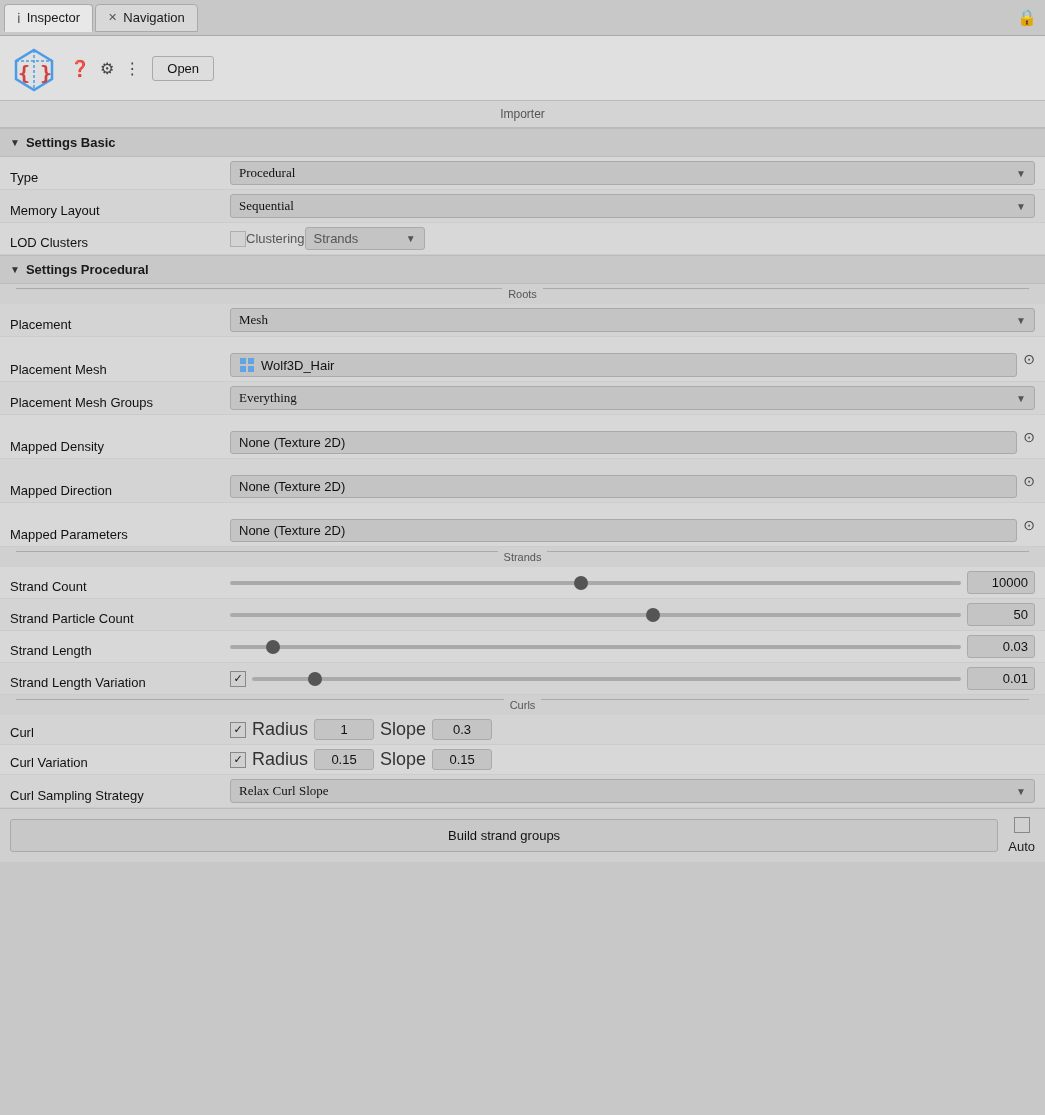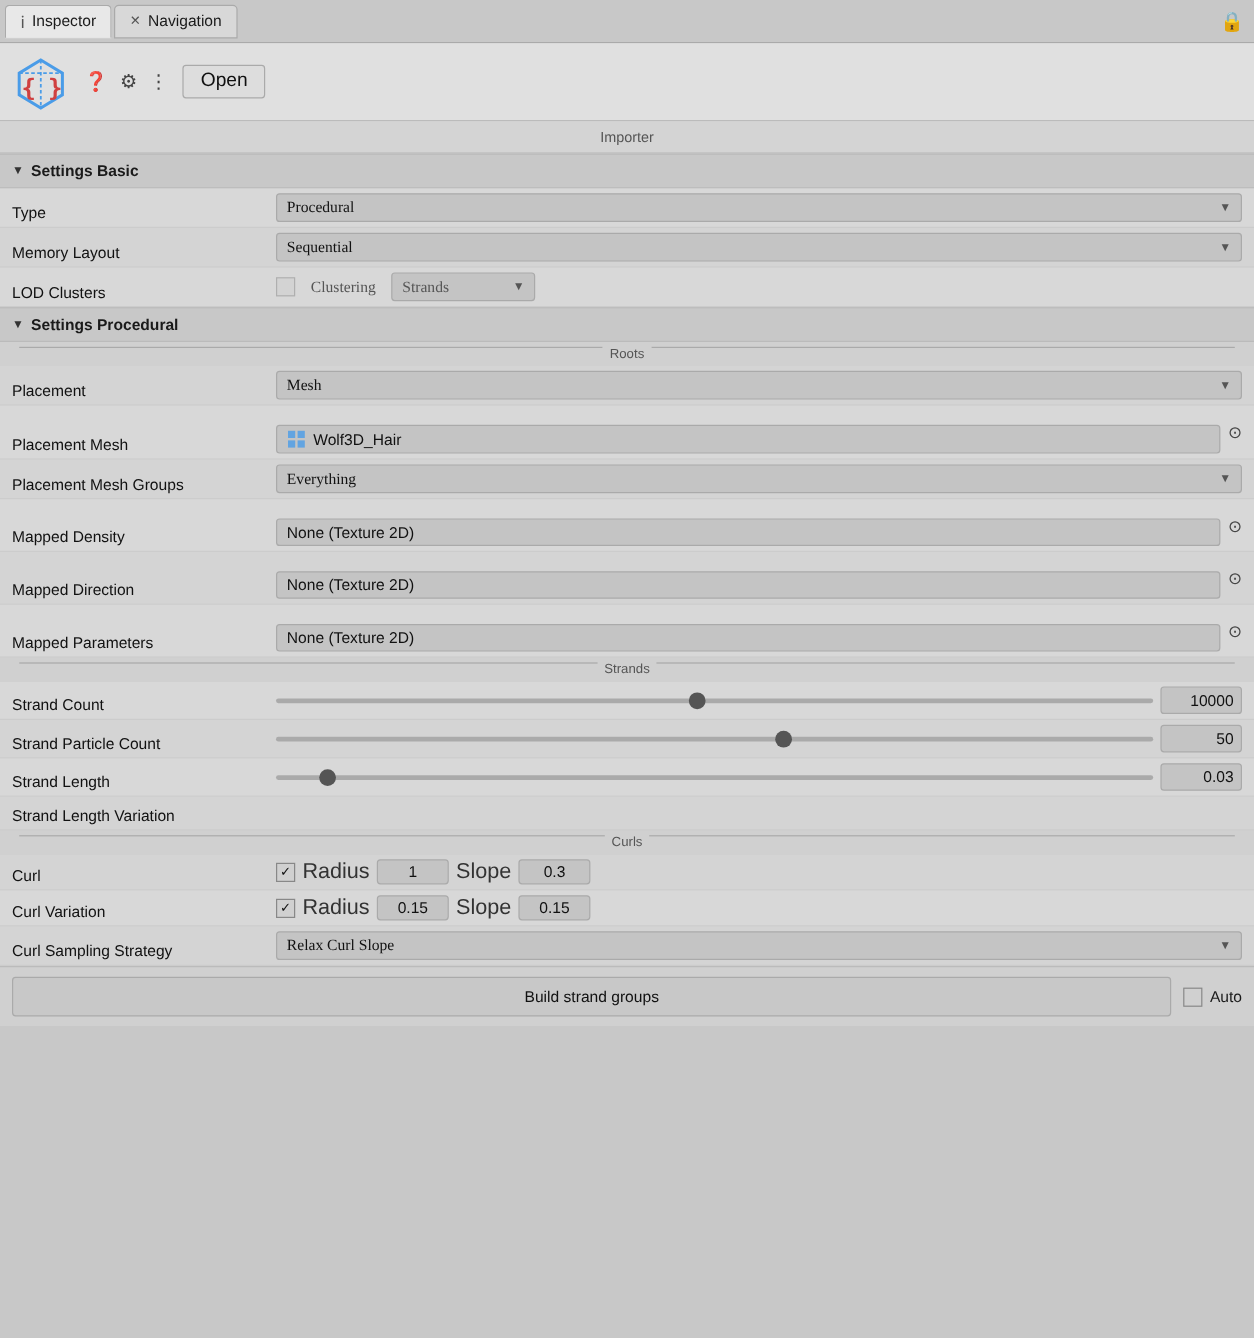--- a/index.html
+++ b/index.html
@@ -86,21 +86,21 @@
       cursor: pointer;
       font-size: 16px;
       color: #444;
       padding: 2px;
     }
     .open-btn {
       background: #ddd;
       border: 1px solid #aaa;
       border-radius: 3px;
       padding: 4px 14px;
-      font-size: 16px;
+      font-size: 13px;
       cursor: pointer;
       color: #111;
     }
 
     
     .importer-label {
       text-align: center;
       color: #555;
       font-size: 12px;
       padding: 6px 0;
@@ -270,22 +270,21 @@
       color: #111;
     }
     .inline-label {
       color: #333;
       font-size: 18px;
       white-space: nowrap;
     }
 
     
     .lod-row .field-control {
-      gap: 13px;
-      font-family: Liberation Serif, serif;
+      gap: 0;
     }
     .lod-text {
       color: #555;
       font-size: 13px;
     }
     .lod-dropdown {
       display: flex;
       align-items: center;
       background: #c4c4c4;
       border: 1px solid #aaa;
@@ -316,20 +315,21 @@
       font-size: 13px;
       cursor: pointer;
       color: #111;
       text-align: center;
     }
     .auto-row {
       display: flex;
       align-items: center;
       gap: 6px;
       font-size: 13px;
+      flex-direction: column;
     }
   </style>
 </head>
 <body>
 
 <div class="tab-bar">
   <div class="tab active">
     <span class="tab-info-icon">ℹ</span>
     <span>Inspector</span>
   </div>
@@ -500,20 +500,25 @@
 <div class="field-row">
   <span class="field-label">Strand Length</span>
   <div class="field-control">
     <input type="range" min="0" max="100" value="5" style="flex: 1 1 0%;">
     <input class="num-input" type="text" value="0.03" style="">
   </div>
 </div>
 
 <div class="field-row">
   <span class="field-label">Strand Length Variation</span>
+  <div class="field-control">
+    <div class="cb checked"></div>
+    <input type="range" min="0" max="100" value="8" style="flex: 1 1 0%;">
+    <input class="num-input" type="text" value="0.01" style="">
+  </div>
 </div>
 
 <div class="sub-section-label">
   <span>Curls</span>
 </div>
 
 <div class="field-row">
   <span class="field-label">Curl</span>
   <div class="field-control">
     <div class="cb checked"></div>

